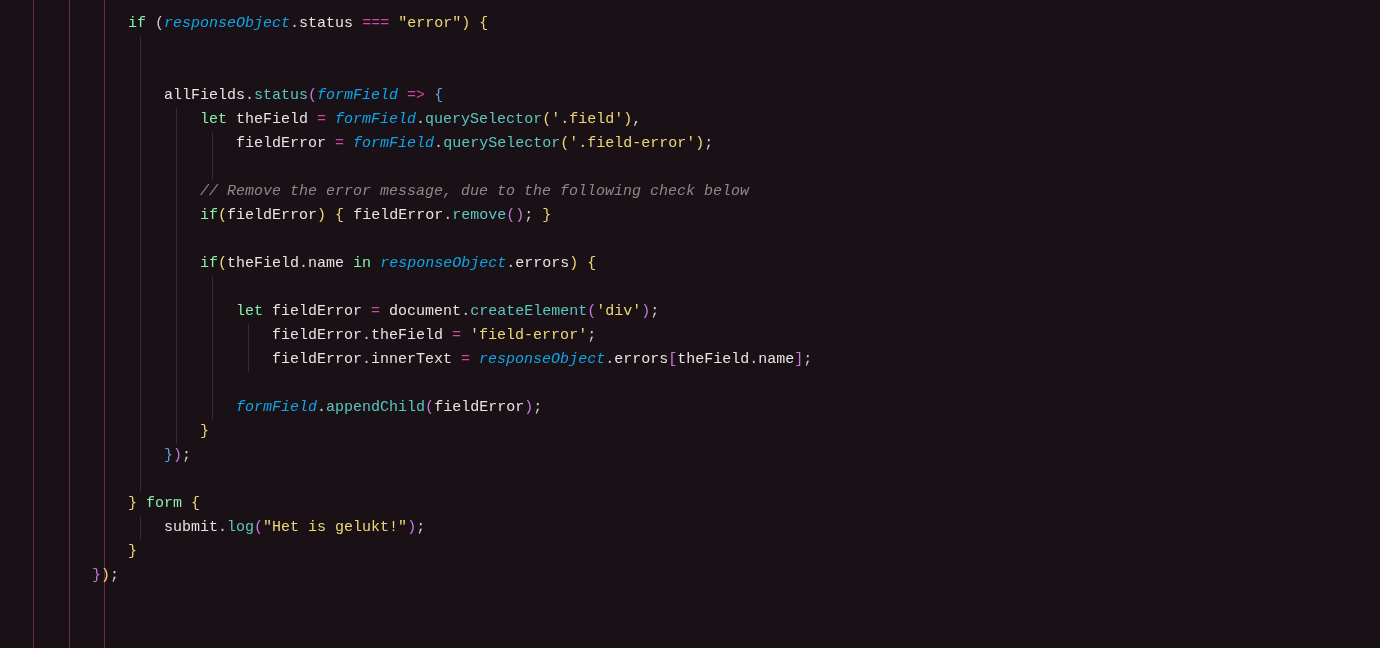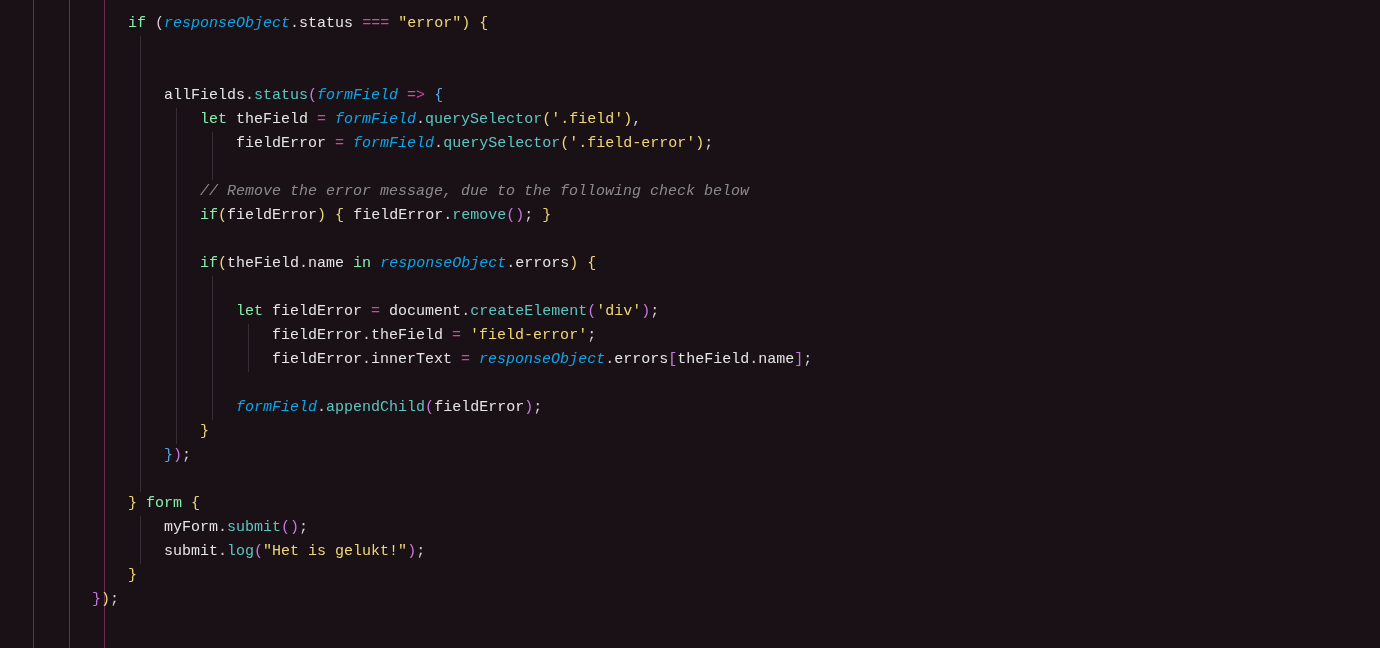--- a/index.html
+++ b/index.html
@@ -104,21 +104,20 @@
     <div class="line"><div class="guide g3"></div><div class="guide g4"></div><div class="guide g5"></div>                        <span class="var">formField</span><span class="punc">.</span><span class="fn">appendChild</span><span class="br5">(</span><span class="ident">fieldError</span><span class="br5">)</span><span class="punc">;</span></div>
 
     <div class="line"><div class="guide g3"></div><div class="guide g4"></div>                    <span class="br4">}</span></div>
 
     <div class="line"><div class="guide g3"></div>                <span class="br3">}</span><span class="br2">)</span><span class="punc">;</span></div>
 
     <div class="line"><div class="guide g3"></div></div>
 
     <div class="line">            <span class="br1">}</span><span> </span><span class="kw">form </span><span class="br1">{</span></div>
 
-    <div class="line"><div class="guide g3"></div>                <span class="ident">myForm</span><span class="punc">.</span><span class="fn">submit</span><span class="br2">()</span><span class="punc">;</span></div>
 
     <div class="line"><div class="guide g3"></div>                <span class="ident">submit</span><span class="punc">.</span><span class="fn">log</span><span class="br2">(</span><span class="str">"Het is gelukt!"</span><span class="br2">)</span><span class="punc">;</span></div>
 
     <div class="line">            <span class="br1">}</span></div>
 
     <div class="line">        <span class="br2">}</span><span class="br1">)</span><span class="punc">;</span></div>
 
   </div>
 </div>
 

